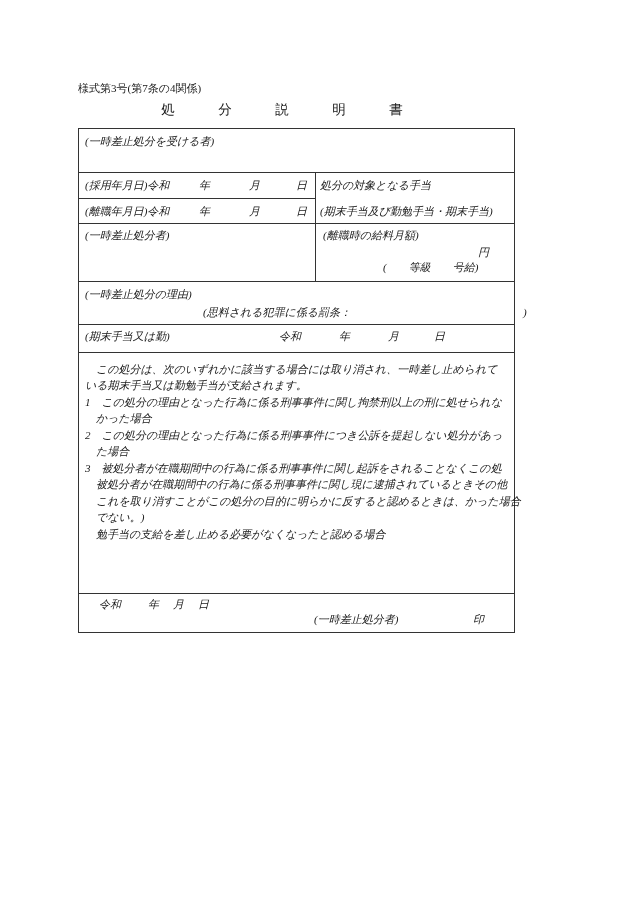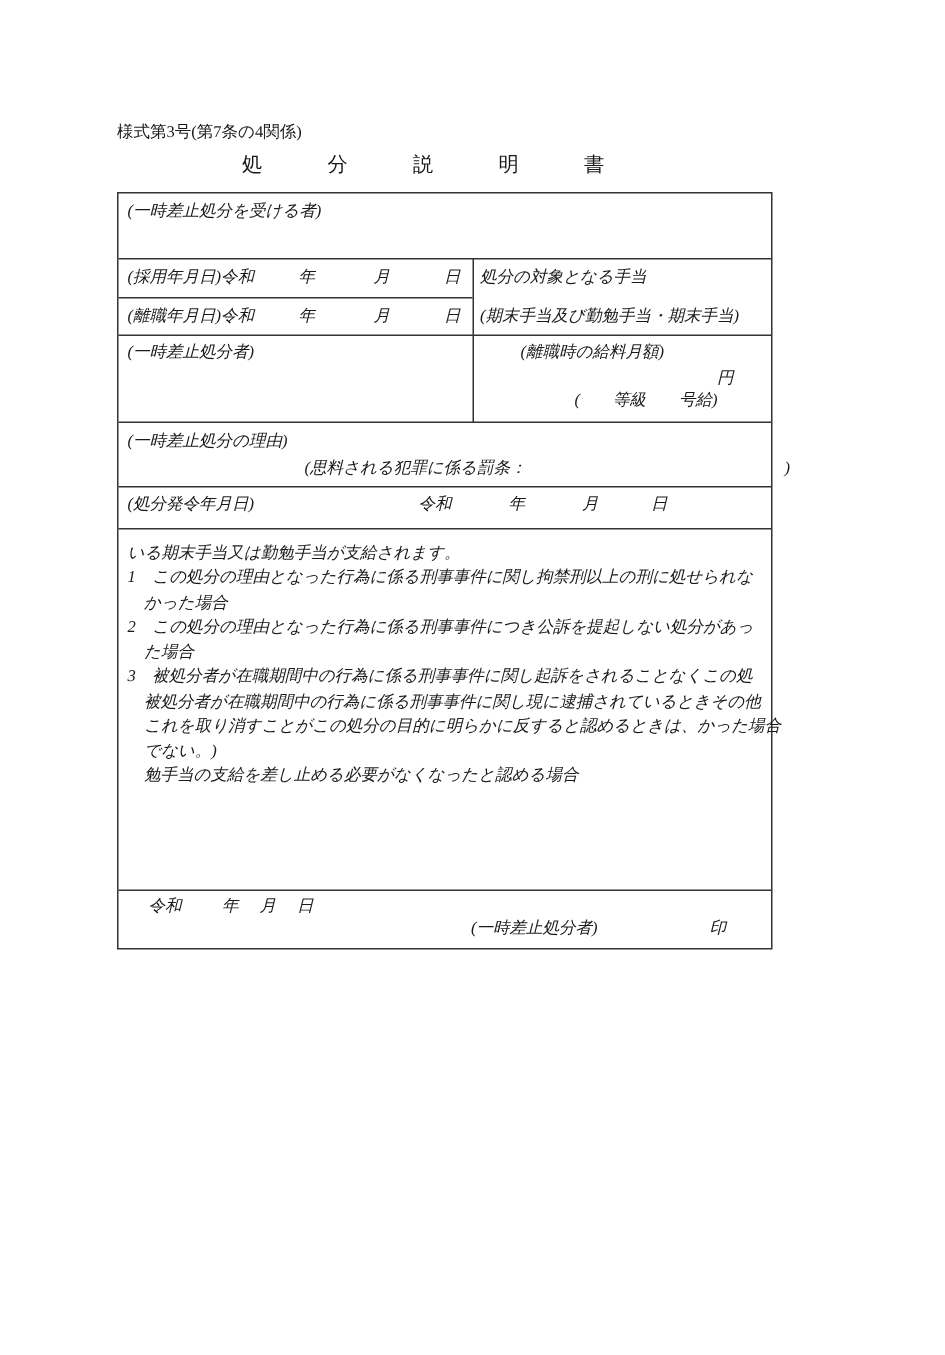--- a/index.html
+++ b/index.html
@@ -22,21 +22,21 @@
   .gl-5{top:195px;}
   .gl-6{top:223px;}
   .gl-7{top:464px;}
   .vl{position:absolute;width:1px;left:236px;top:43px;height:110px;background:#333;}
   
   .recipient{left:6px;top:6px;}
   .hire-label{left:6px;top:50px;}   .hire-y{left:120px;top:50px;}  .hire-m{left:170px;top:50px;}  .hire-d{left:217px;top:50px;}
   .resign-label{left:6px;top:76px;} .resign-y{left:120px;top:76px;}.resign-m{left:170px;top:76px;}.resign-d{left:217px;top:76px;}
   .allow-1{left:241px;top:50px;}    .allow-2{left:241px;top:76px;}
   .dept{left:6px;top:100px;}
-  .salary-label{left:244px;top:100px;margin-left:24px;} .salary-yen{left:399px;top:117px;} .salary-grade{left:304px;top:132px;}
+  .salary-label{left:244px;top:100px;} .salary-yen{left:399px;top:117px;} .salary-grade{left:304px;top:132px;}
   .reason-label{left:6px;top:159px;} .reason-penal{left:124px;top:177px;} .reason-close{left:444px;top:177px;}
   .issue-label{left:6px;top:201px;} .issue-era{left:200px;top:201px;} .issue-y{left:260px;top:201px;}
   .issue-m{left:309px;top:201px;}   .issue-d{left:355px;top:201px;}
   .cancel-block{position:absolute;left:6px;top:232px;right:4px;}
   .cancel-block div{white-space:pre;line-height:16.45px;}
   .sig-era{left:20px;top:469px;} .sig-y{left:69px;top:469px;} .sig-m{left:94px;top:469px;} .sig-d{left:119px;top:469px;}
   .sig-signer{left:235px;top:484px;} .sig-seal{left:394px;top:484px;}
 </style>
 </head>
 <body>
@@ -74,27 +74,28 @@
 
     <div class="abs dept">(一時差止処分者)</div>
     <div class="abs salary-label">(離職時の給料月額)</div>
     <div class="abs salary-yen">円</div>
     <div class="abs salary-grade">(　　等級　　号給)</div>
 
     <div class="abs reason-label">(一時差止処分の理由)</div>
     <div class="abs reason-penal">(思料される犯罪に係る罰条：</div>
     <div class="abs reason-close">)</div>
 
-    <div class="abs issue-label">(処分発令年月日)</div>
+    <div class="abs issue-label">(期末手当又は勤)</div>
     <div class="abs issue-era">令和</div>
     <div class="abs issue-y">年</div>
     <div class="abs issue-m">月</div>
     <div class="abs issue-d">日</div>
 
     <div class="cancel-block">
+      <div>　この処分は、次のいずれかに該当する場合には取り消され、一時差し止められて</div>
       <div>いる期末手当又は勤勉手当が支給されます。</div>
       <div>1　この処分の理由となった行為に係る刑事事件に関し拘禁刑以上の刑に処せられな</div>
       <div>　かった場合</div>
       <div>2　この処分の理由となった行為に係る刑事事件につき公訴を提起しない処分があっ</div>
       <div>　た場合</div>
       <div>3　被処分者が在職期間中の行為に係る刑事事件に関し起訴をされることなくこの処</div>
       <div>　被処分者が在職期間中の行為に係る刑事事件に関し現に逮捕されているときその他</div>
       <div>　これを取り消すことがこの処分の目的に明らかに反すると認めるときは、かった場合</div>
       <div>　でない。)</div>
       <div>　勉手当の支給を差し止める必要がなくなったと認める場合</div>

